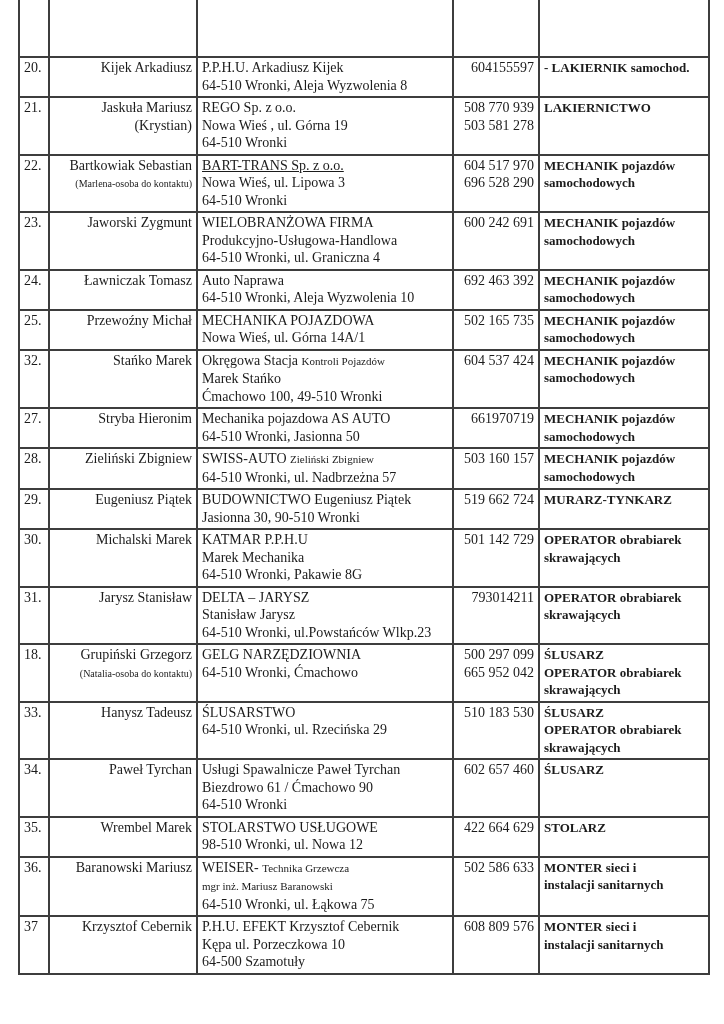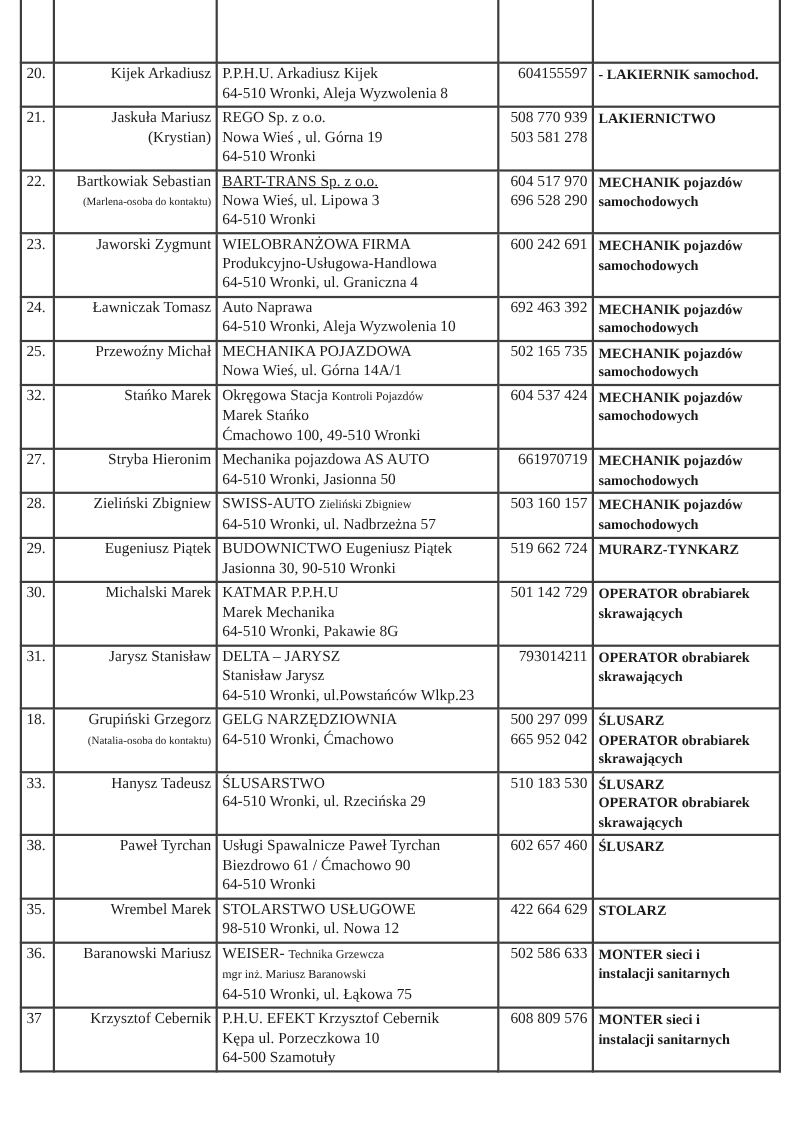--- a/index.html
+++ b/index.html
@@ -324,21 +324,21 @@
           <td class="td-phone">
             <div class="line"><span>510 183 530</span></div>
           </td>
           <td class="td-prof">
             <div class="line"><span>ŚLUSARZ</span></div>
             <div class="line"><span>OPERATOR obrabiarek</span></div>
             <div class="line"><span>skrawających</span></div>
           </td>
         </tr>
         <tr>
-          <td class="td-no"><span>38.</span></td>
+          <td class="td-no"><span>34.</span></td>
           <td class="td-name">
             <div class="line"><span>Paweł Tyrchan</span></div>
           </td>
           <td class="td-company">
             <div class="line"><span>Usługi Spawalnicze Paweł Tyrchan</span></div>
             <div class="line"><span>Biezdrowo 61 / Ćmachowo 90</span></div>
             <div class="line"><span>64-510 Wronki</span></div>
           </td>
           <td class="td-phone">
             <div class="line"><span>602 657 460</span></div>

